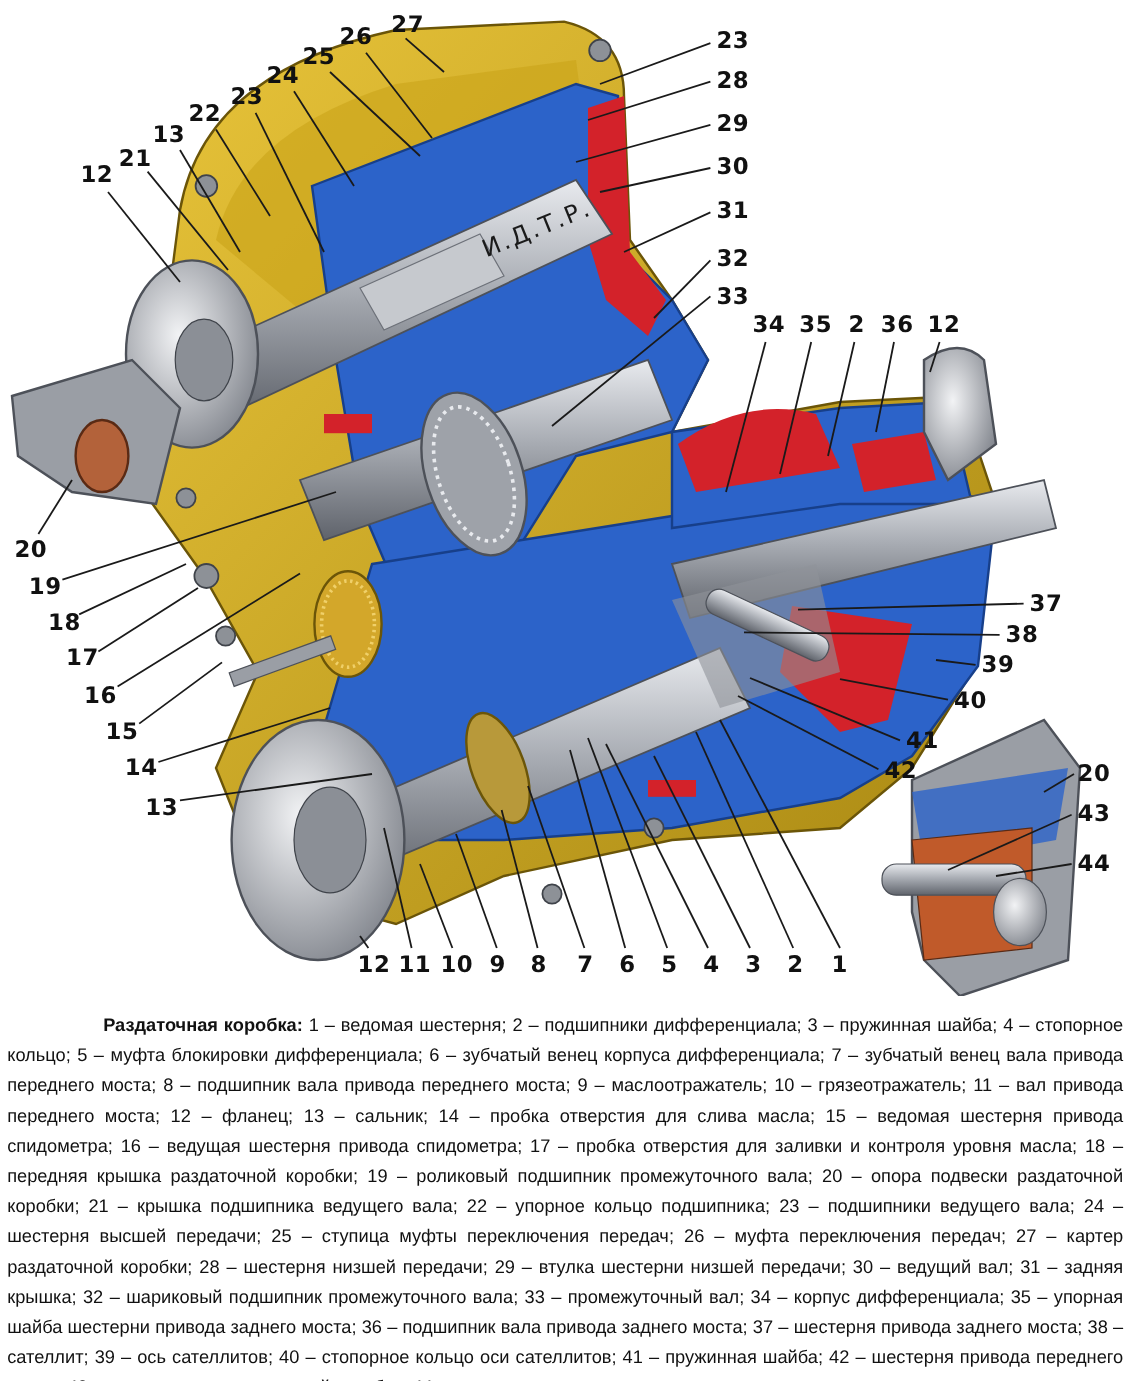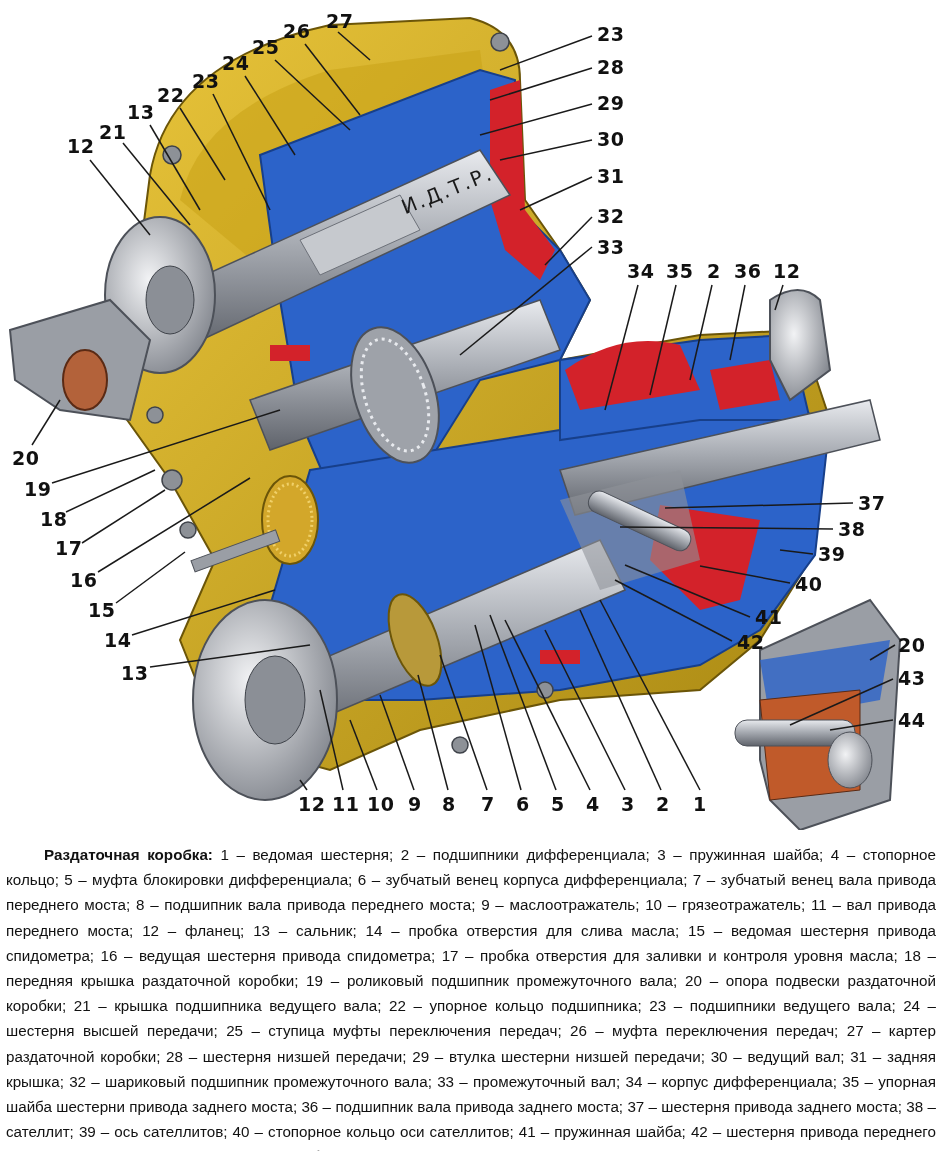--- a/index.html
+++ b/index.html
@@ -2,21 +2,21 @@
 <html><head>
 <meta charset="utf-8">
 <style>
   html, body { margin: 0; padding: 0; background: #ffffff; }
   body { width: 943px; height: 1151px; position: relative; overflow: hidden; font-family: "DejaVu Sans", sans-serif; }
   #figure { position: absolute; left: 0; top: 0; width: 943px; height: 830px; }
   #figure svg { position: absolute; left: 0; top: 0; }
   .callout { position: absolute; font-family: "DejaVu Sans", sans-serif; font-weight: bold; font-size: 19px; color: #111; line-height: 1; letter-spacing: 0.5px; }
   .stamp { position: absolute; font-family: "DejaVu Sans", sans-serif; font-size: 20px; color: #1a1a1a; transform: rotate(-22deg); transform-origin: left top; letter-spacing: 2px; }
   #caption { position: absolute; left: 6px; top: 842px; width: 930px; font-family: "Liberation Sans", sans-serif; font-size: 15.2px; line-height: 25.2px; color: #111; text-align: justify; text-align-last: left; }
-  #caption .title { font-weight: bold; margin-left: 38px; }
+  #caption .title { font-weight: bold; margin-left: 80px; }
   #caption .item { }
 </style>
 </head>
 <body>
 
 <div id="figure">
   <svg width="943" height="830" viewBox="0 0 943 830">
     <defs>
       <linearGradient id="steelG" x1="0" y1="0" x2="0" y2="1">
         <stop offset="0" stop-color="#e8eaee"></stop>

